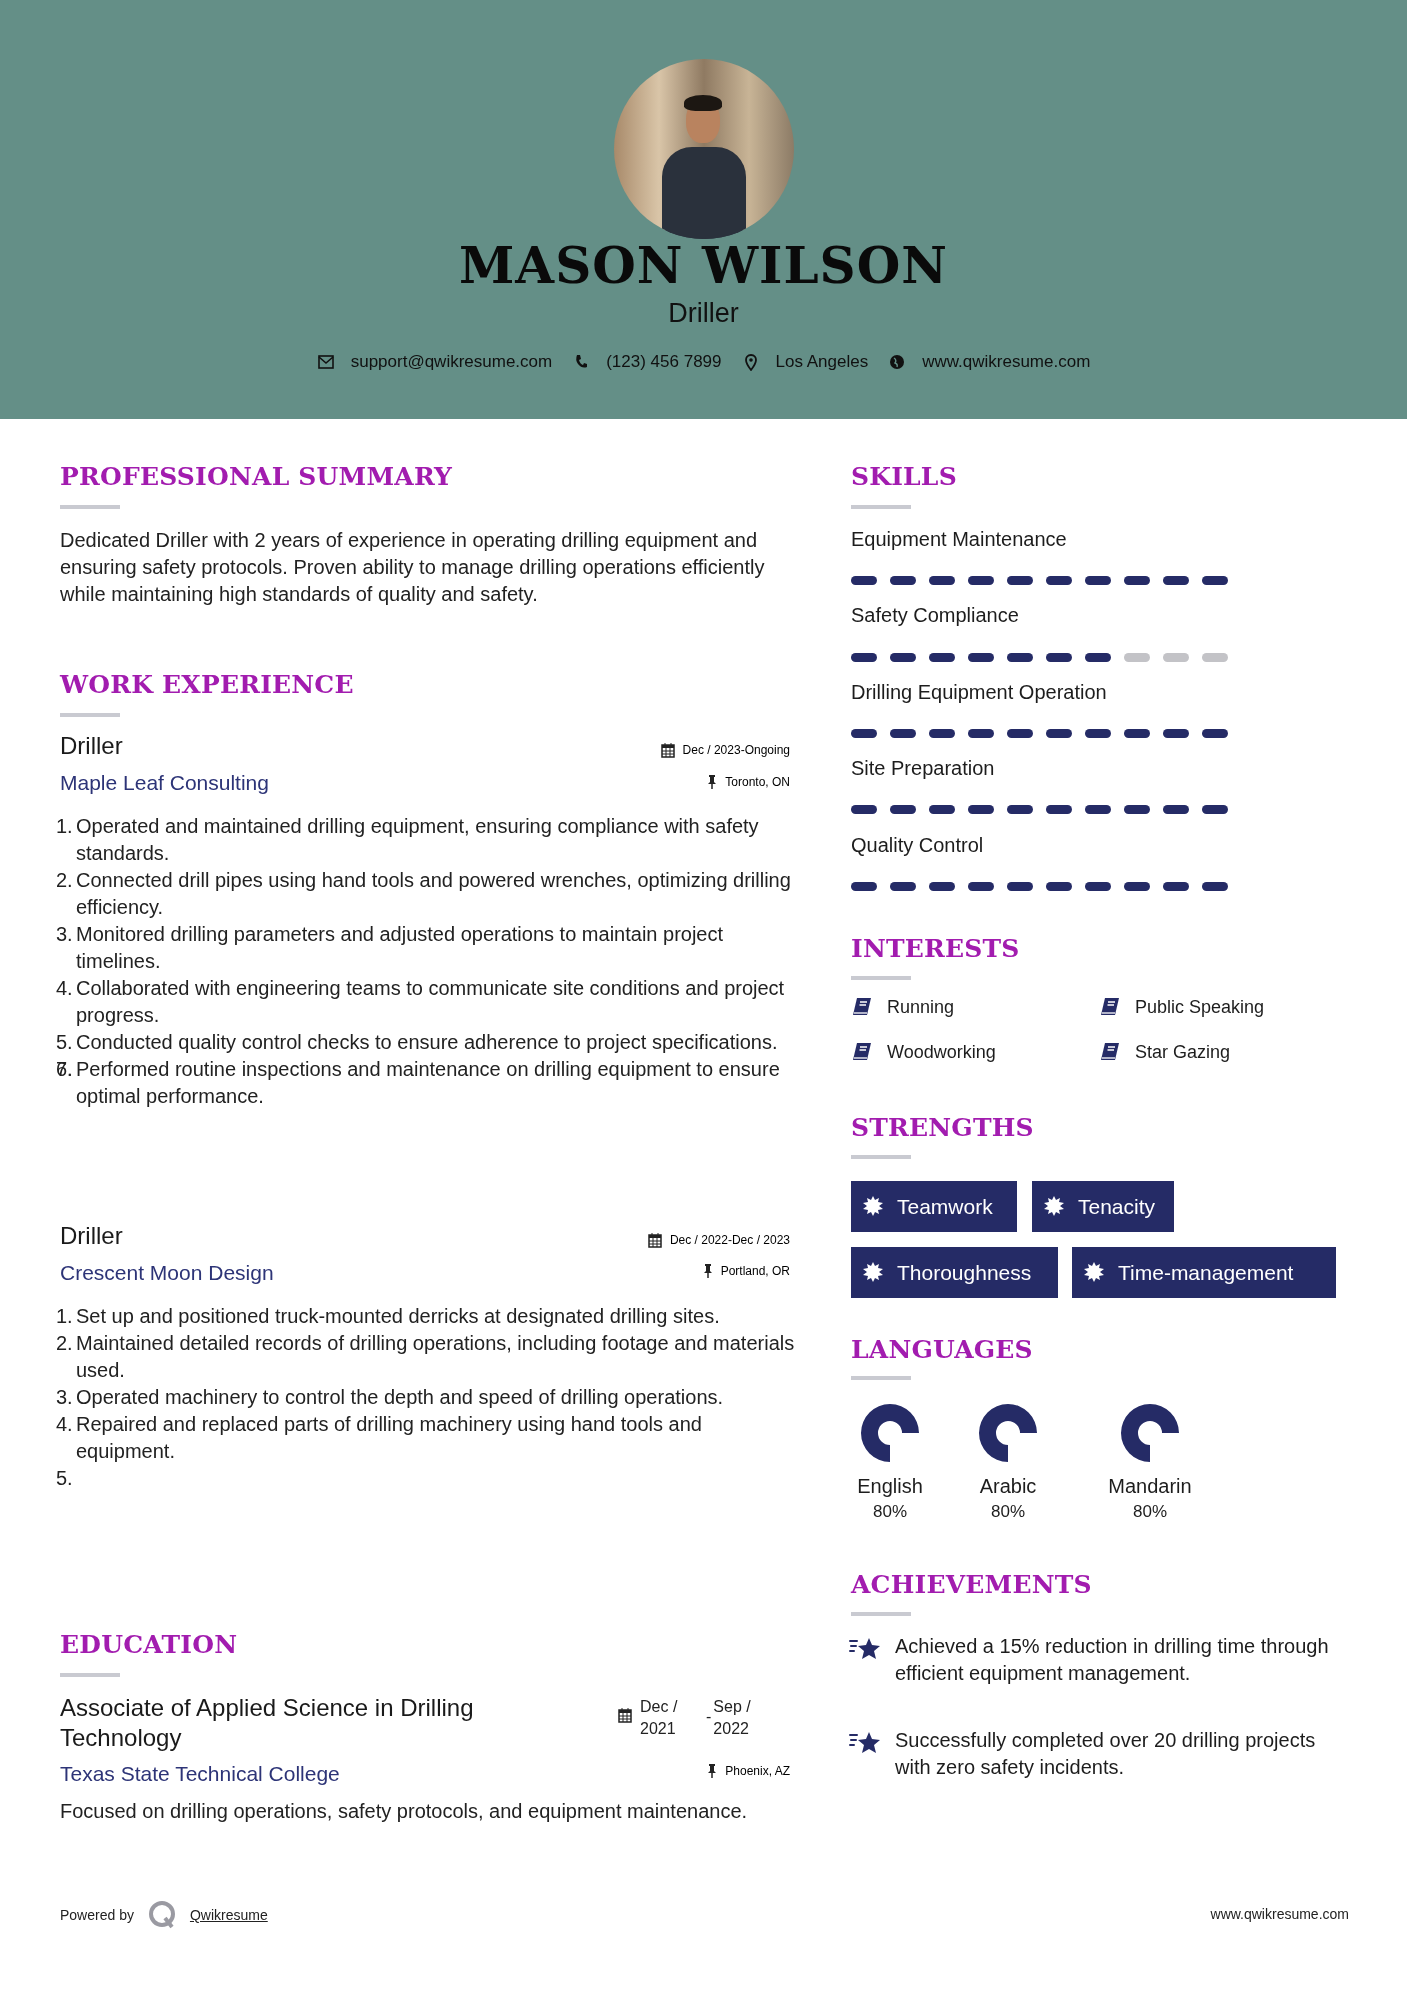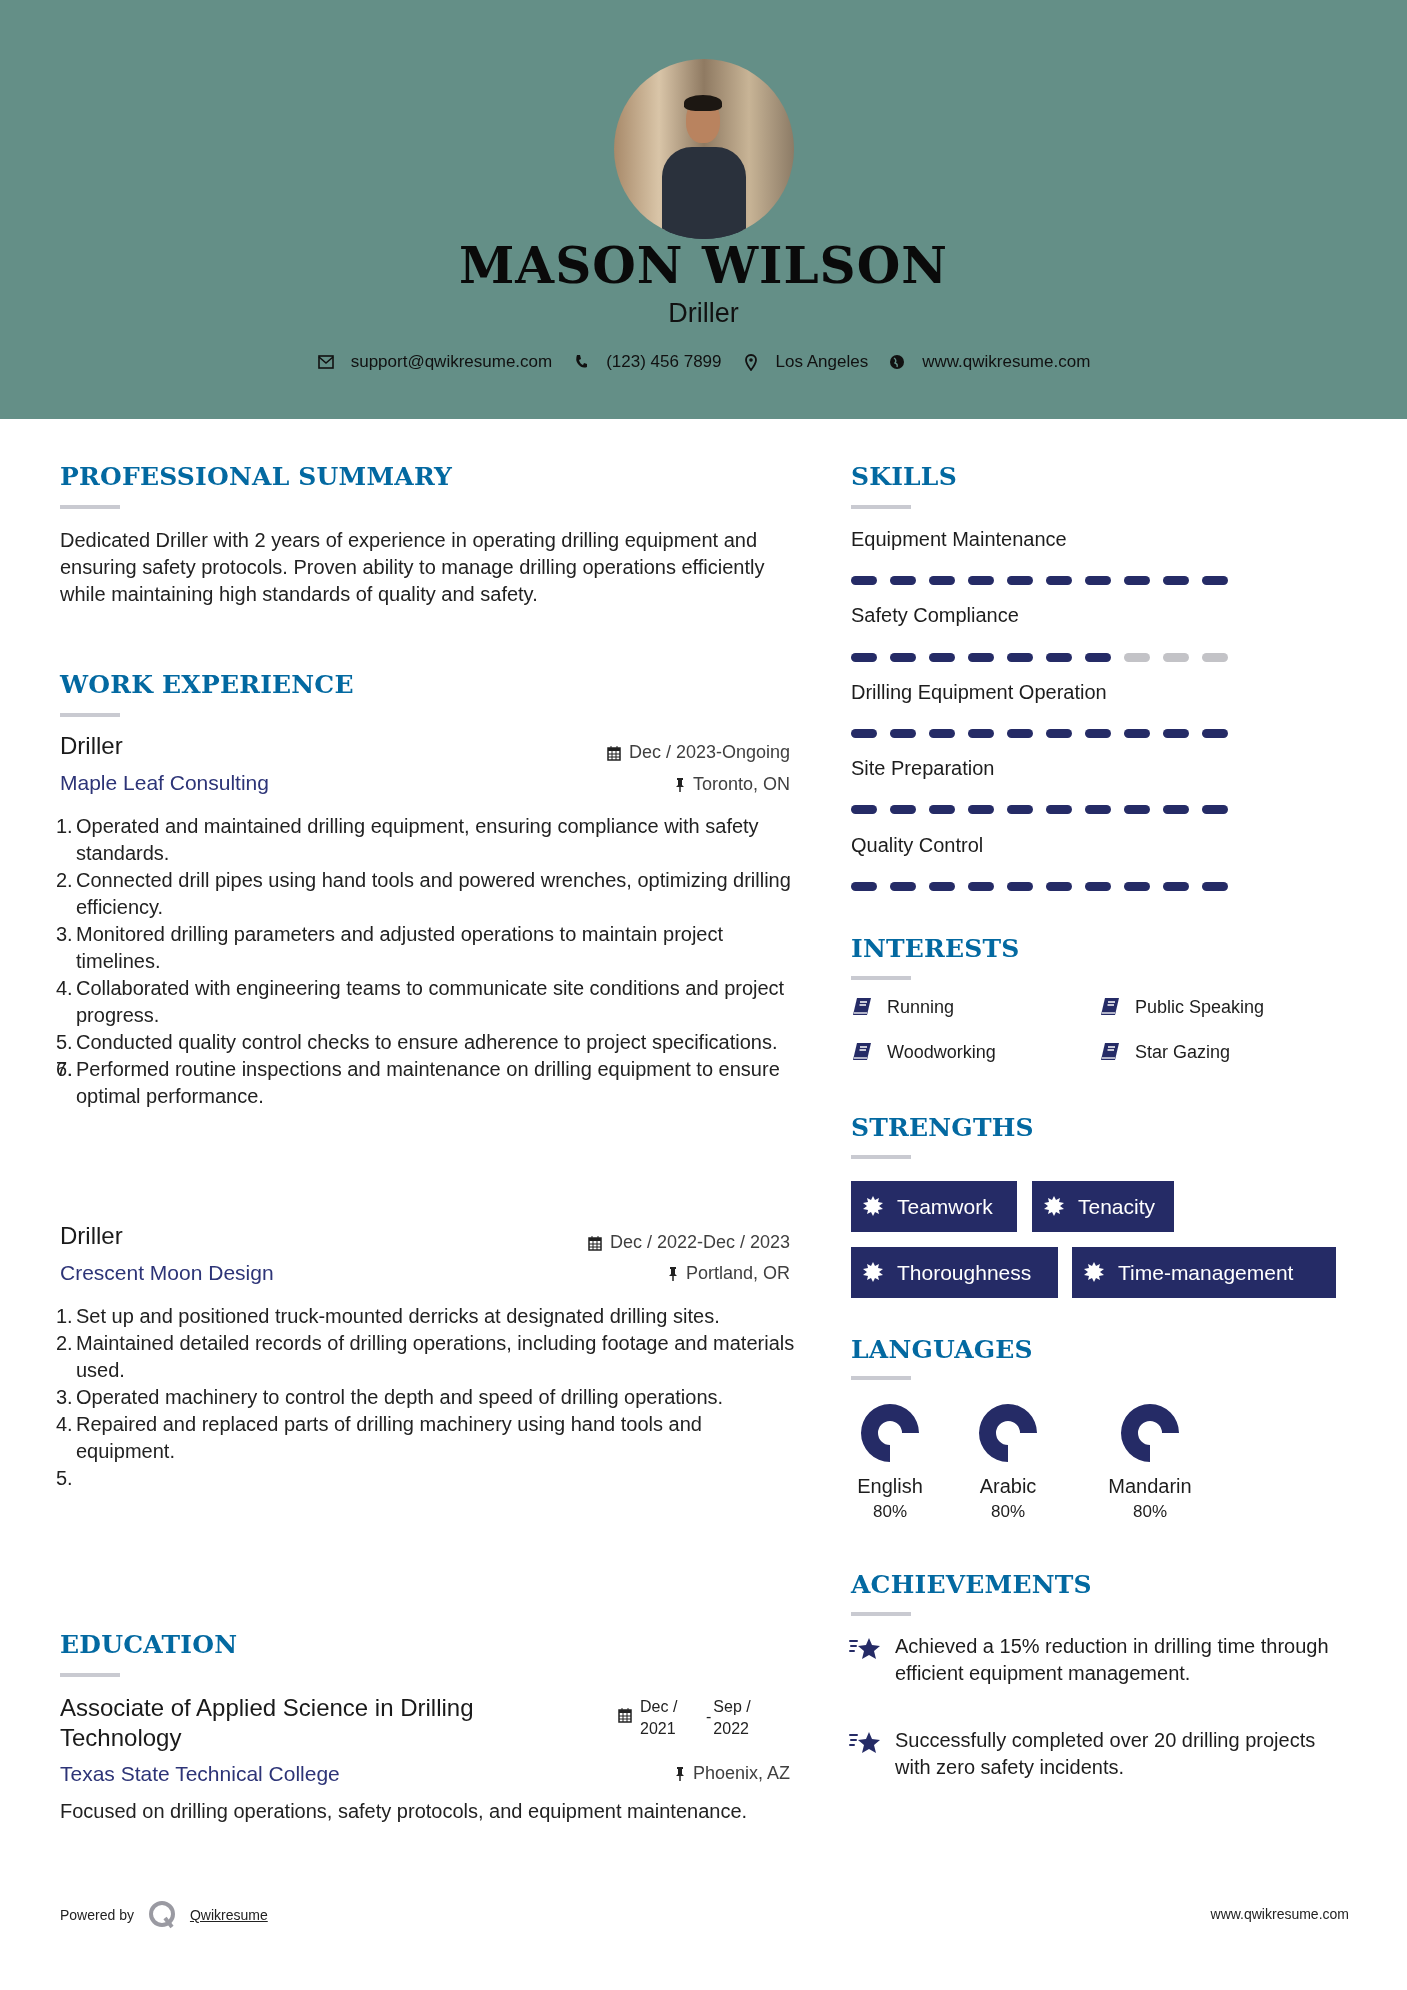--- a/index.html
+++ b/index.html
@@ -17,29 +17,29 @@
   .avatar .hair { position: absolute; left: 70px; top: 36px; width: 38px; height: 16px; border-radius: 50% 50% 30% 30%; background: #1c1712; }
   .avatar .body { position: absolute; left: 48px; top: 88px; width: 84px; height: 100px; border-radius: 30px 30px 0 0; background: #2a313c; }
   .name { position: absolute; left: 0; width: 1407px; top: 236px; text-align: center;
     font-family: "DejaVu Serif", "Liberation Serif", serif; font-weight: bold; font-size: 50px; color: #0a0a0a; letter-spacing: 1px; }
   .role { position: absolute; left: 0; width: 1407px; top: 298px; text-align: center; font-size: 27px; color: #111; }
   .contacts { position: absolute; left: 0; width: 1407px; top: 352px; display: flex; justify-content: center; align-items: center; gap: 0; font-size: 17px; color: #111; }
   .contact { display: flex; align-items: center; margin: 0 10px; }
   .contact .ic { width: 18px; height: 18px; margin-right: 16px; display: inline-flex; align-items: center; justify-content: center; }
 
   
-  .sec-title { position: absolute; font-family: "DejaVu Serif", "Liberation Serif", serif; font-weight: bold; font-size: 25px; color: #0369a1; letter-spacing: 0.2px; }
+  .sec-title { position: absolute; font-family: "DejaVu Serif", "Liberation Serif", serif; font-weight: bold; font-size: 25px; color: #a21caf; letter-spacing: 0.2px; }
   .sec-rule { position: absolute; width: 60px; height: 4px; background: #c9cad1; }
 
   .text { position: absolute; font-size: 20px; line-height: 27px; color: #222; }
 
   
   .job-title { position: absolute; font-size: 24px; color: #1a1a1a; }
   .company { position: absolute; font-size: 21px; color: #2d3477; }
-  .meta { position: absolute; font-size: 18px; color: #404040; text-align: left; display: flex; align-items: center; justify-content: flex-end; }
+  .meta { position: absolute; font-size: 12px; color: #000000; text-align: left; display: flex; align-items: center; justify-content: flex-end; }
   .meta .ic { margin-right: 8px; display: inline-flex; }
   ol.bullets { position: absolute; font-size: 20px; line-height: 27px; color: #222; list-style: none; }
   ol.bullets li { position: relative; padding-left: 18px; }
   ol.bullets li .num { position: absolute; left: -2px; top: 0; }
 
   
   .skill-name { position: absolute; font-size: 20px; color: #1d1d1d; }
   .skill-bar { position: absolute; display: flex; gap: 13px; }
   .dash { width: 26px; height: 9px; border-radius: 5px; background: #252b66; }
   .dash.off { background: #c3c3c7; }

